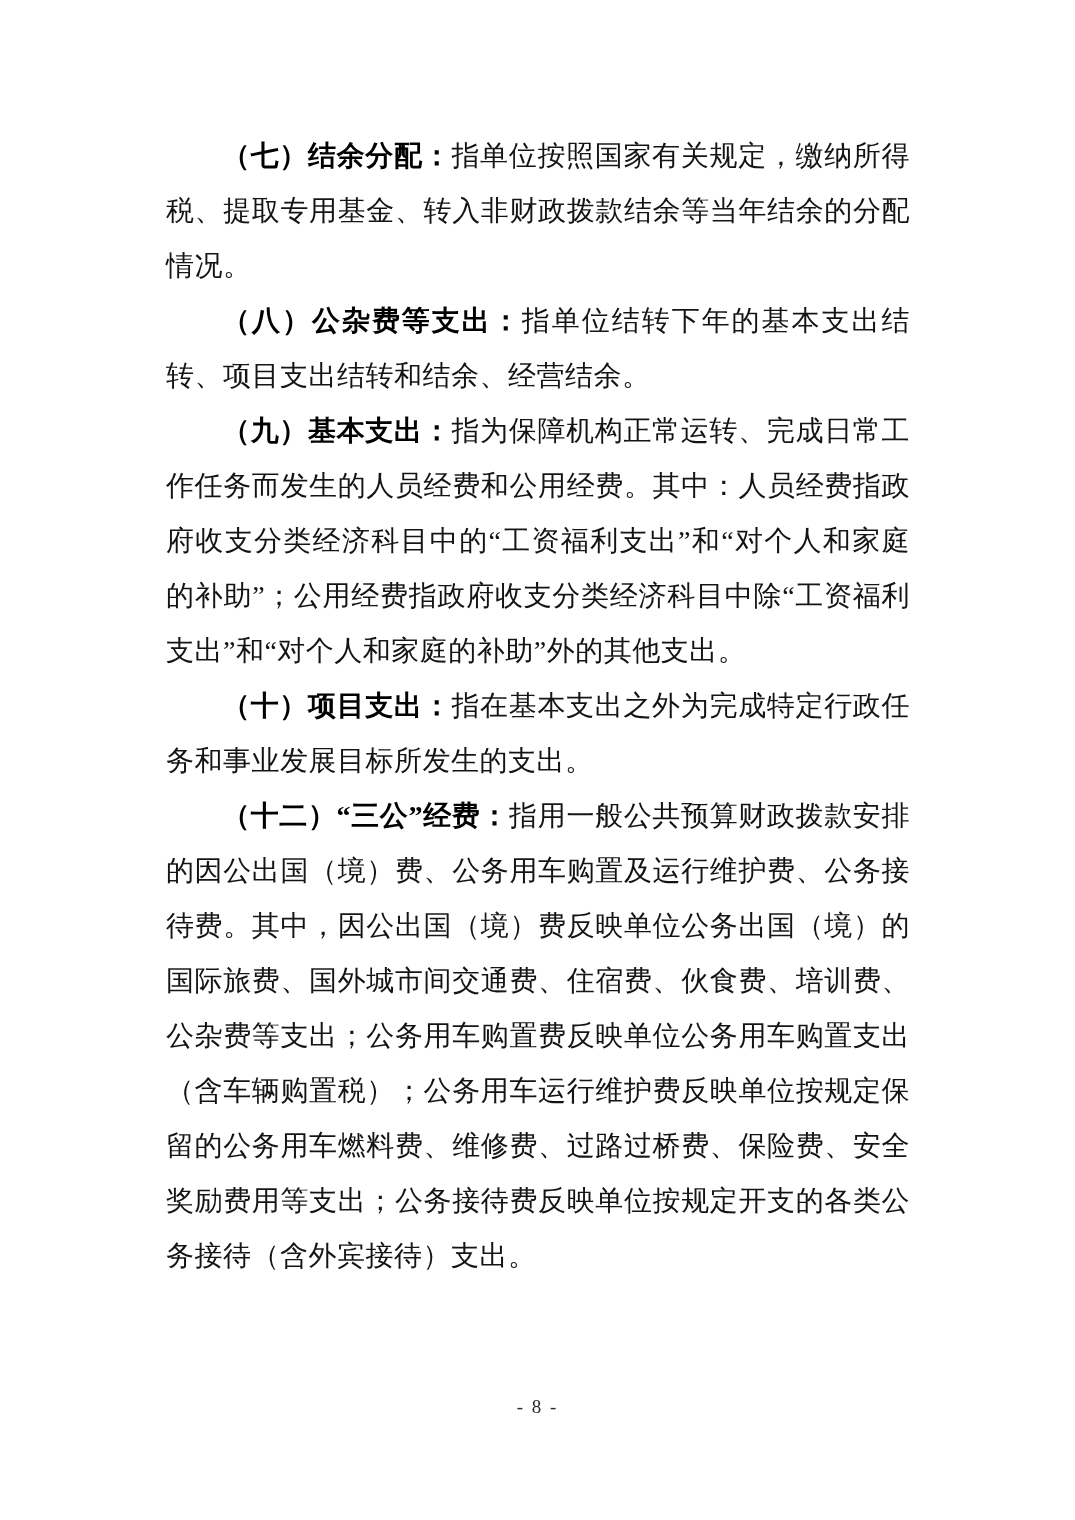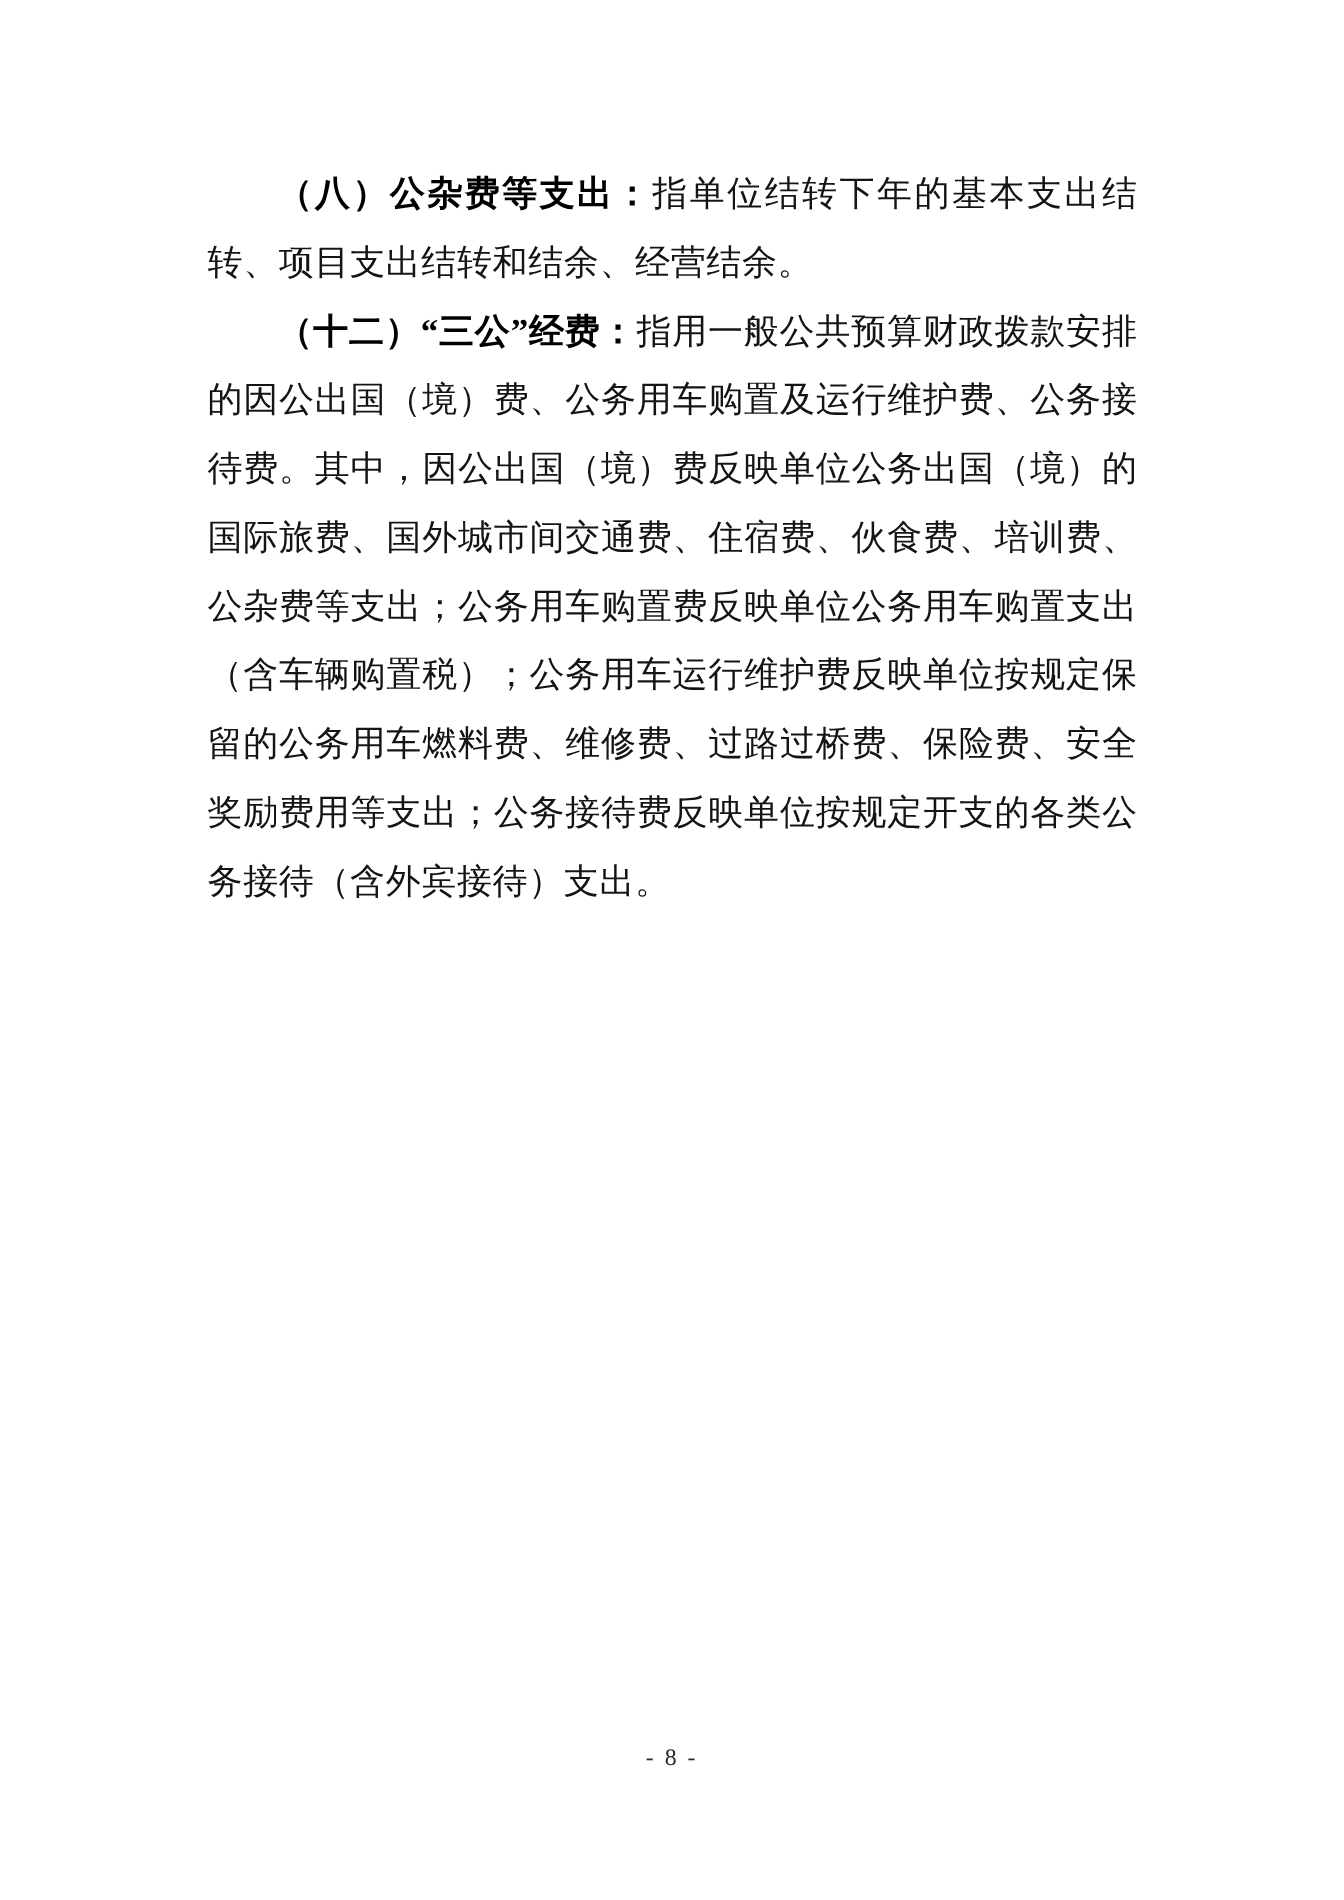--- a/index.html
+++ b/index.html
@@ -56,26 +56,35 @@
     color: #2b2b2b;
   }
 </style>
 </head>
 <body>
 
 <div class="page">
 
   <div class="text-block">
 
+    <p class="para">
+      <span class="head">（七）结余分配：</span><span class="body">指单位按照国家有关规定，缴纳所得税、提取专用基金、转入非财政拨款结余等当年结余的分配情况。</span>
+    </p>
 
     <p class="para">
       <span class="head">（八）公杂费等支出：</span><span class="body">指单位结转下年的基本支出结转、项目支出结转和结余、经营结余。</span>
     </p>
 
+    <p class="para">
+      <span class="head">（九）基本支出：</span><span class="body">指为保障机构正常运转、完成日常工作任务而发生的人员经费和公用经费。其中：人员经费指政府收支分类经济科目中的“工资福利支出”和“对个人和家庭的补助”；公用经费指政府收支分类经济科目中除“工资福利支出”和“对个人和家庭的补助”外的其他支出。</span>
+    </p>
 
+    <p class="para">
+      <span class="head">（十）项目支出：</span><span class="body">指在基本支出之外为完成特定行政任务和事业发展目标所发生的支出。</span>
+    </p>
 
 
     <p class="para">
       <span class="head">（十二）“三公”经费：</span><span class="body">指用一般公共预算财政拨款安排的因公出国（境）费、公务用车购置及运行维护费、公务接待费。其中，因公出国（境）费反映单位公务出国（境）的国际旅费、国外城市间交通费、住宿费、伙食费、培训费、公杂费等支出；公务用车购置费反映单位公务用车购置支出（含车辆购置税）；公务用车运行维护费反映单位按规定保留的公务用车燃料费、维修费、过路过桥费、保险费、安全奖励费用等支出；公务接待费反映单位按规定开支的各类公务接待（含外宾接待）支出。</span>
     </p>
 
   </div>
 
   <div class="page-footer">- 8 -</div>
 

